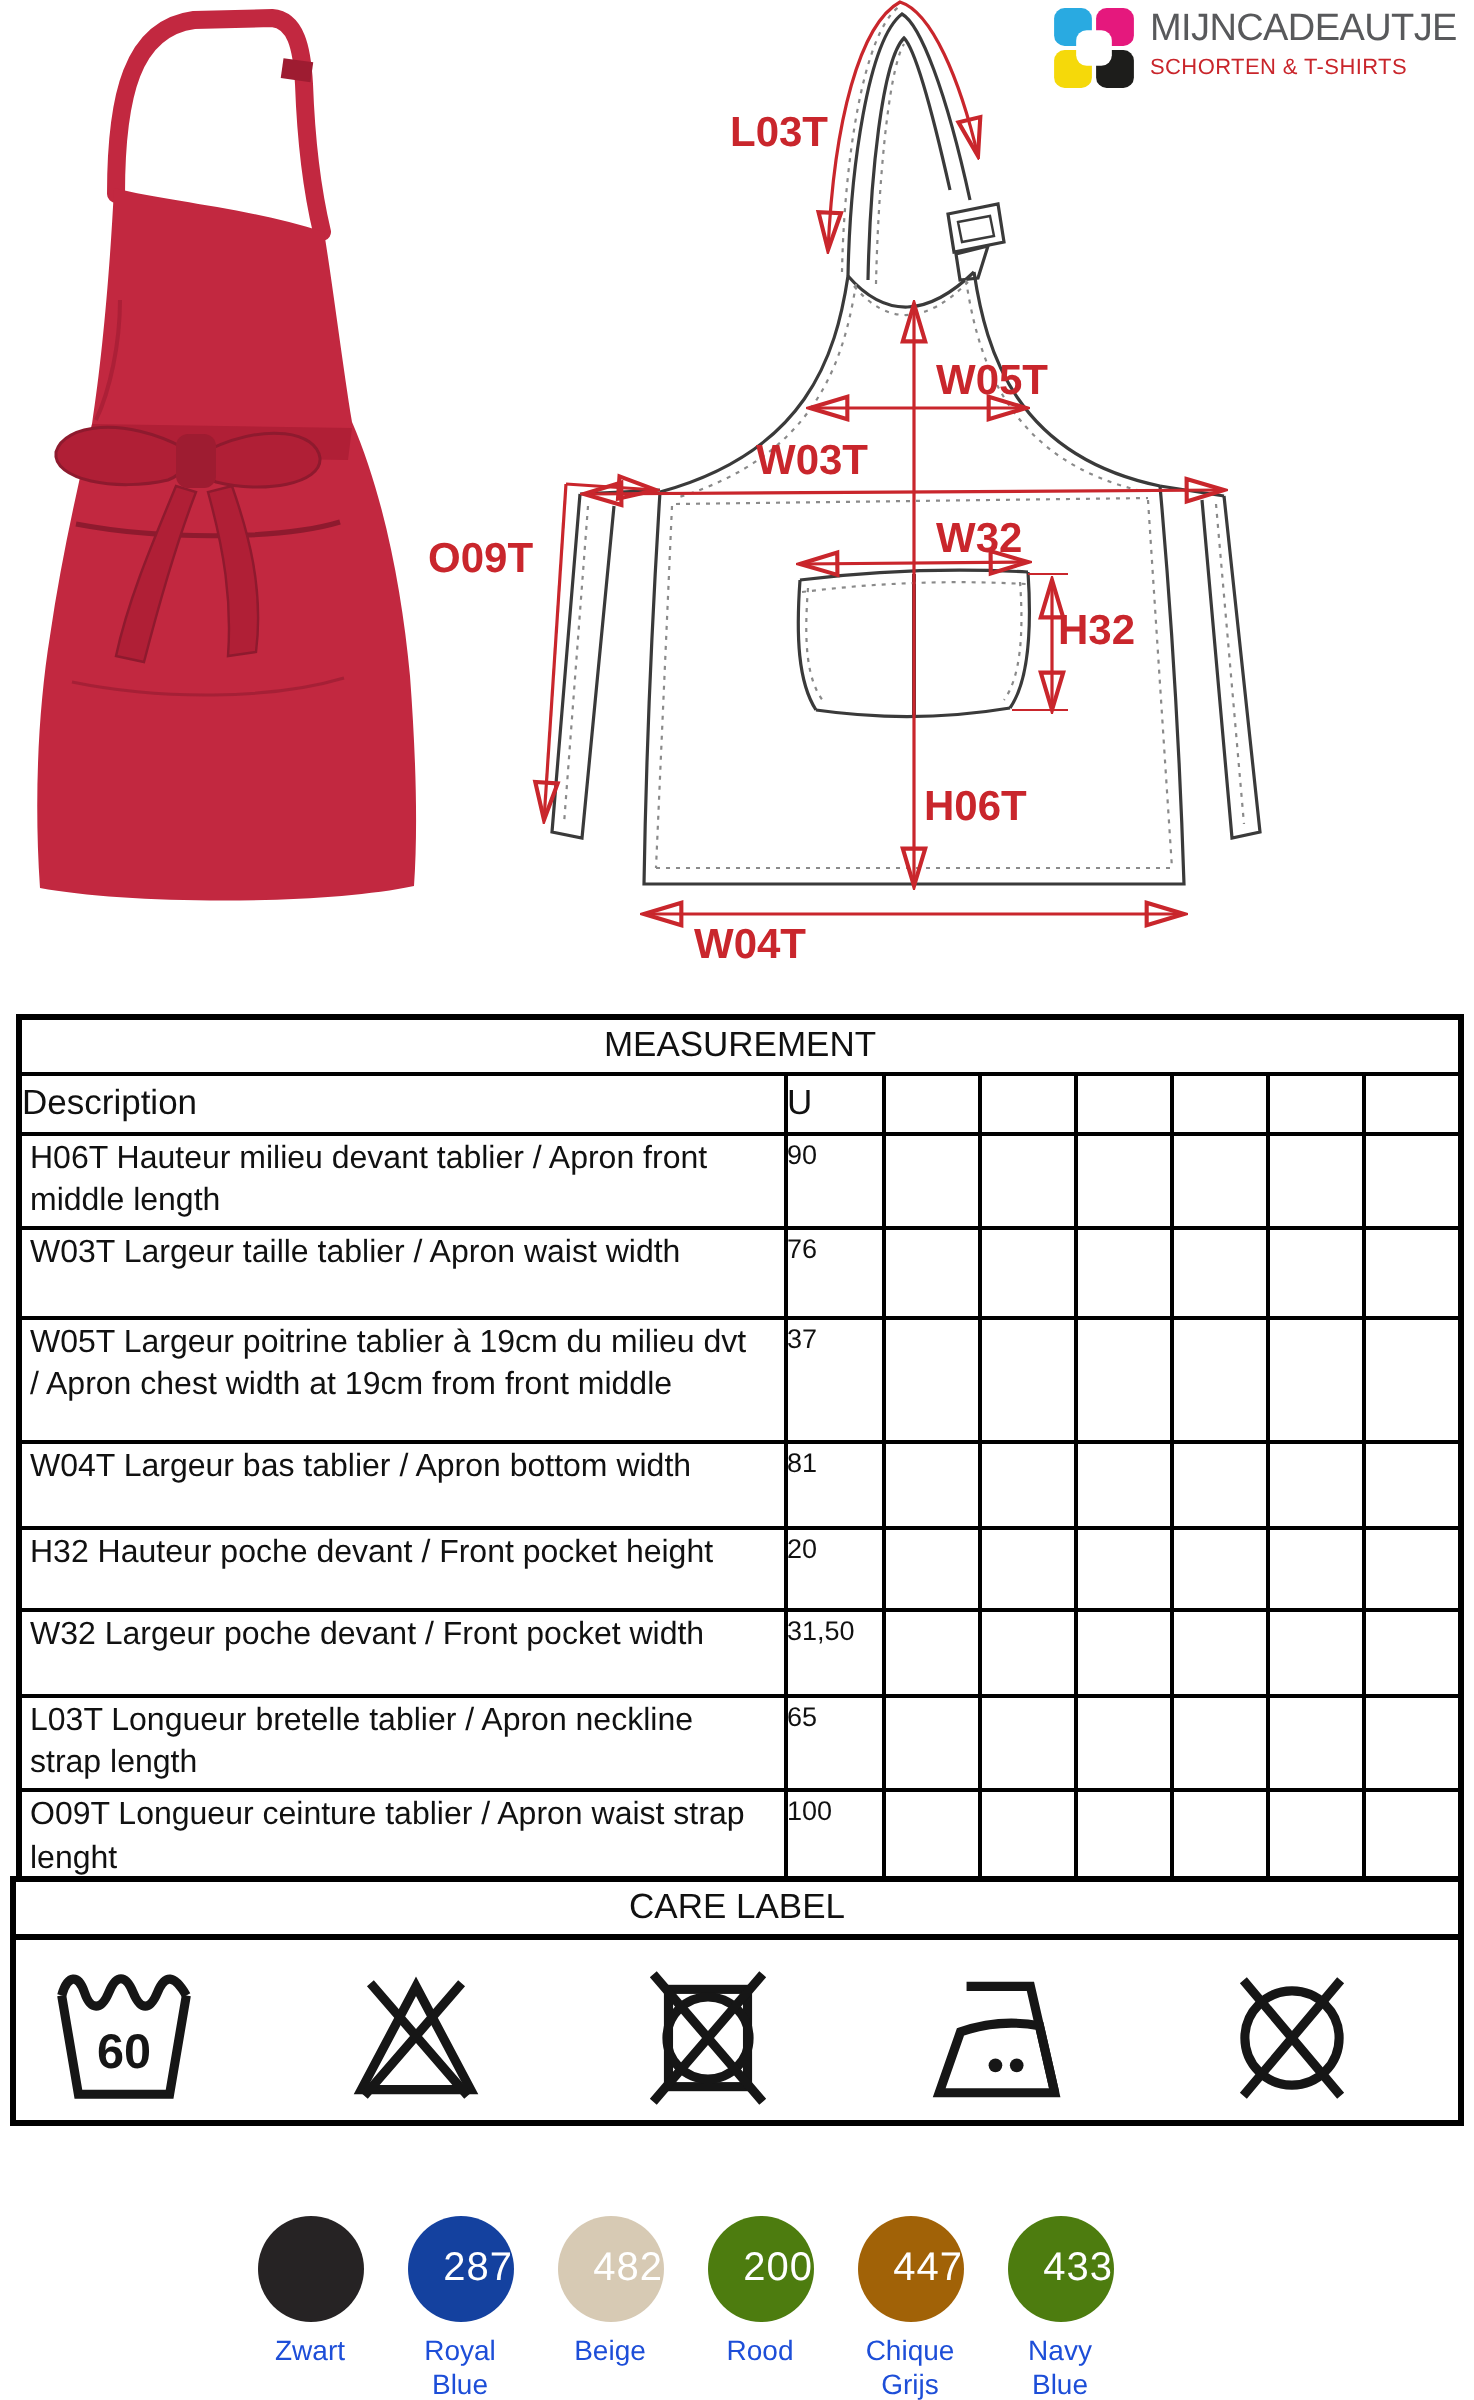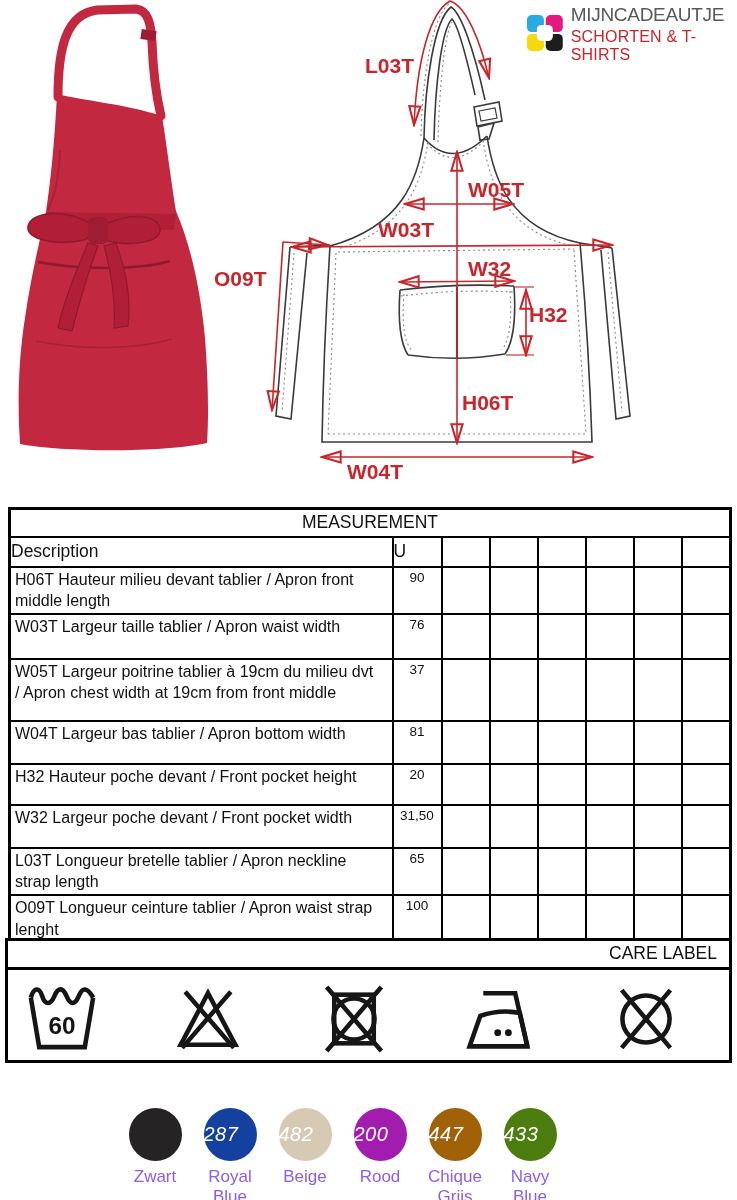--- a/index.html
+++ b/index.html
@@ -2,45 +2,45 @@
 <html><head>
 <meta charset="utf-8">
 <style>
   * { box-sizing: border-box; margin: 0; padding: 0; }
   html,body { background:#fff; }
   body { width:737px; height:1200px; position:relative; font-family:"Liberation Sans",sans-serif; color:#111; overflow:hidden; }
 
   .abs { position:absolute; }
 
   
-  .logo { left:526px; top:3px; display:flex; gap:7px; align-items:center; }
+  .logo { left:526px; top:3px; display:flex; gap:7px; align-items:flex-start; }
   .logo-text { padding-top:2px; }
   .logo-title { font-size:19px; letter-spacing:-0.3px; color:#58595b; font-weight:400; line-height:1.05; }
-  .logo-sub { font-size:16px; letter-spacing:0.2px; color:#c9252b; font-weight:400; margin-top:3px; }
+  .logo-sub { font-size:11px; letter-spacing:0.2px; color:#c9252b; font-weight:400; margin-top:3px; }
 
   
   table.meas { left:8px; top:507px; position:absolute; width:723px; border-collapse:collapse; table-layout:fixed; background:#fff; border:3px solid #000; }
   table.meas td { border:2px solid #000; vertical-align:top; }
   td.t-title { text-align:center; font-size:17.5px; font-weight:500; padding:2px 0 3px; }
   td.hdr { font-size:17.5px; padding:3px 0 4px; vertical-align:middle; }
   td.desc { font-size:16px; line-height:1.32; padding:1px 10px 2px 4px; text-align:left; }
-  td.val { font-size:13.5px; text-align:center; padding-top:2px; }
+  td.val { font-size:13.5px; padding-top:2px; }
 
   
   .care-box { left:5px; top:938px; width:727px; height:125px; border:3px solid #000; background:#fff; }
-  .care-title { border-bottom:3px solid #000; text-align:right; font-size:17.5px; font-weight:500; padding:2px 12px 3px; }
+  .care-title { border-bottom:3px solid #000; text-align:center; font-size:17.5px; font-weight:500; padding:2px 0 3px; }
   .care-icons { position:relative; height:90px; }
   .care-icons svg { position:absolute; top:11px; width:76px; height:76px; }
 
   
   .swatches { left:123px; top:1108px; display:flex; gap:11px; }
   .swatch { width:64px; text-align:center; }
-  .circle { width:53px; height:53px; border-radius:50%; margin:0 auto; display:flex; align-items:center; justify-content:flex-start;font-style:italic; }
+  .circle { width:53px; height:53px; border-radius:50%; margin:0 auto; display:flex; align-items:center; justify-content:flex-end; }
   .circle span { color:#fff; font-size:20px; letter-spacing:0.5px; }
-  .swatch .label { margin-top:6px; font-size:17px; line-height:1.18; color:#8b5cf6; }
+  .swatch .label { margin-top:6px; font-size:14px; line-height:1.18; color:#1d4ed8; }
 
   svg text.dim { font-family:"Liberation Sans",sans-serif; font-weight:700; font-size:21px; fill:#c9262c; }
 </style>
 </head>
 <body>
 
 <div class="abs" style="left:0;top:0;width:250px;height:500px">
   <svg width="250" height="500" viewBox="0 0 250 500">
 
     <path d="M58,97 C58,48 66,14 97,10 L136,9 C148,10 151,24 152,42 C153,70 156,95 161,116" fill="none" stroke="#c22840" stroke-width="9" stroke-linecap="round"></path>
@@ -328,21 +328,21 @@
   <div class="swatch">
     <div class="circle" style="background-color: rgb(215, 202, 180);">
         <span>482</span>
       </div>
     <div class="label">
         <div>Beige</div>
         <div></div>
       </div>
   </div>
   <div class="swatch">
-    <div class="circle" style="background-color: #a21caf;">
+    <div class="circle" style="background-color: #4d7c0f;">
         <span>200</span>
       </div>
     <div class="label">
         <div>Rood</div>
         <div></div>
       </div>
   </div>
   <div class="swatch">
     <div class="circle" style="background-color: #a16207;">
         <span>447</span>

